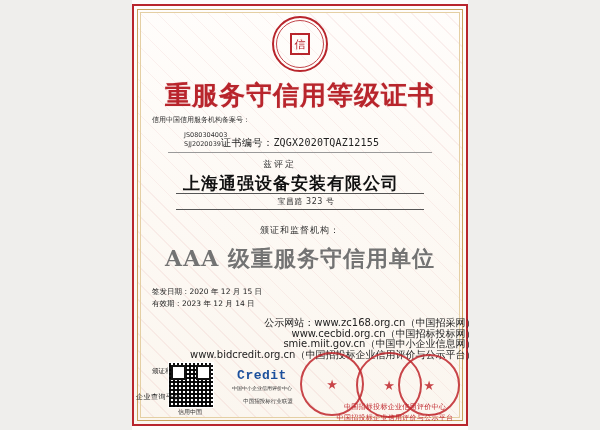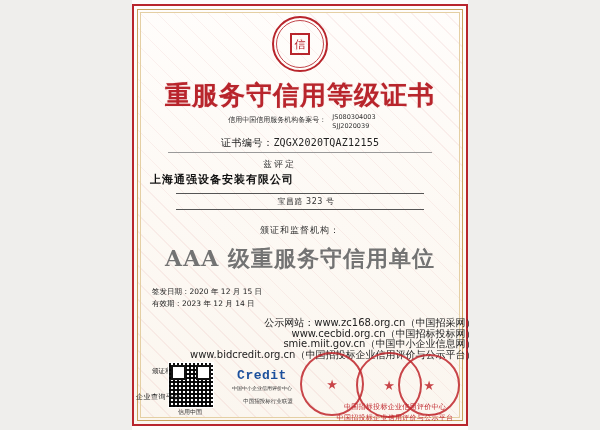--- a/index.html
+++ b/index.html
@@ -114,33 +114,35 @@
 
   .record-row {
     position: absolute;
     left: 152px;
     top: 113px;
     width: 300px;
     display: flex;
     align-items: flex-start;
     justify-content: center;
     gap: 6px;
+    flex-direction: column;
   }
   .record-label {
     font-size: 7px;
     color: #333;
     line-height: 9px;
     padding-top: 3px;
     white-space: nowrap;
   }
   .record-codes {
     font-size: 6.5px;
     color: #333;
     line-height: 9px;
     text-align: left;
+    margin-left: 32px;
   }
 
   .cert-no {
     position: absolute;
     left: 137px;
     top: 136px;
     width: 326px;
     text-align: center;
     font-size: 10px;
     color: #222;
@@ -166,27 +168,27 @@
     top: 158px;
     width: 285px;
     text-align: center;
     font-size: 9px;
     color: #333;
     letter-spacing: 2px;
   }
 
   .company {
     position: absolute;
-    left: 150px;
+    left: 128px;
     top: 172px;
     width: 326px;
-    text-align: left;
+    text-align: center;
     font-family: "DejaVu Serif", "Liberation Serif", serif;
     font-weight: bold;
-    font-size: 11px;
+    font-size: 17px;
     color: #111;
     letter-spacing: 1px;
   }
   .company-underline {
     position: absolute;
     left: 176px;
     top: 193px;
     width: 248px;
     height: 1px;
     background: #555;

